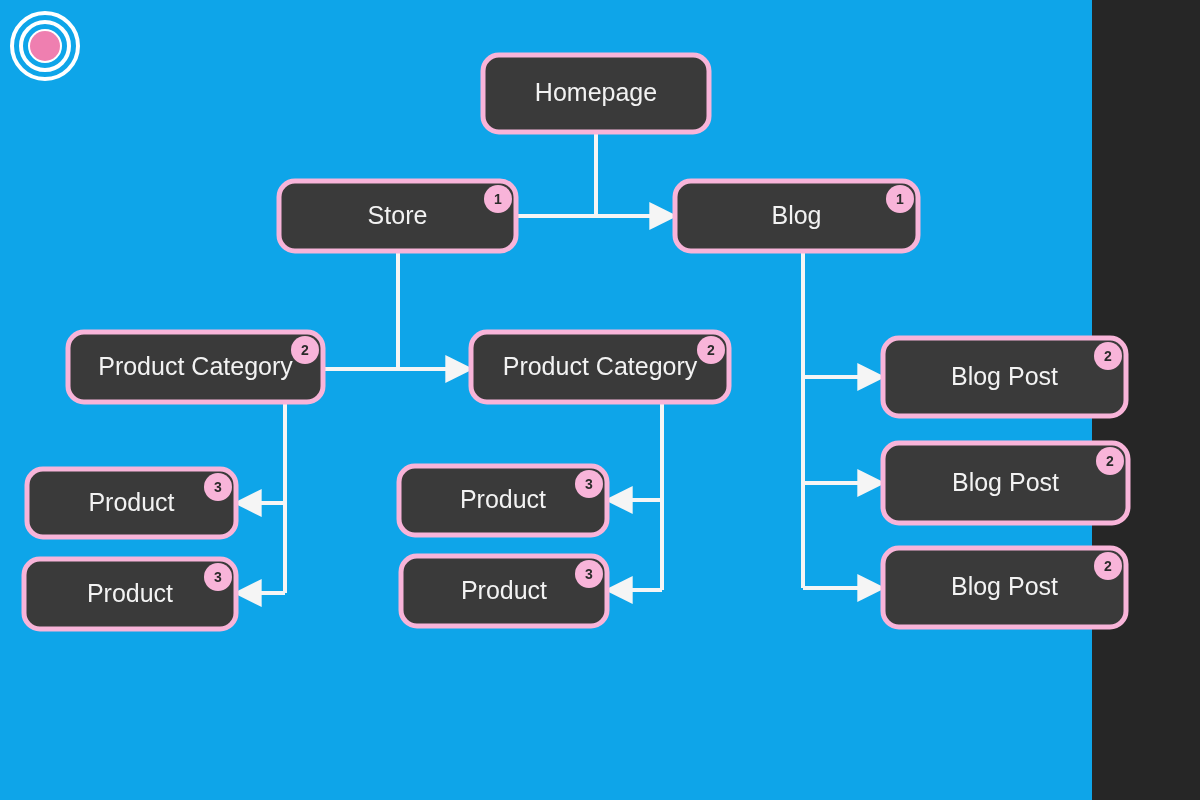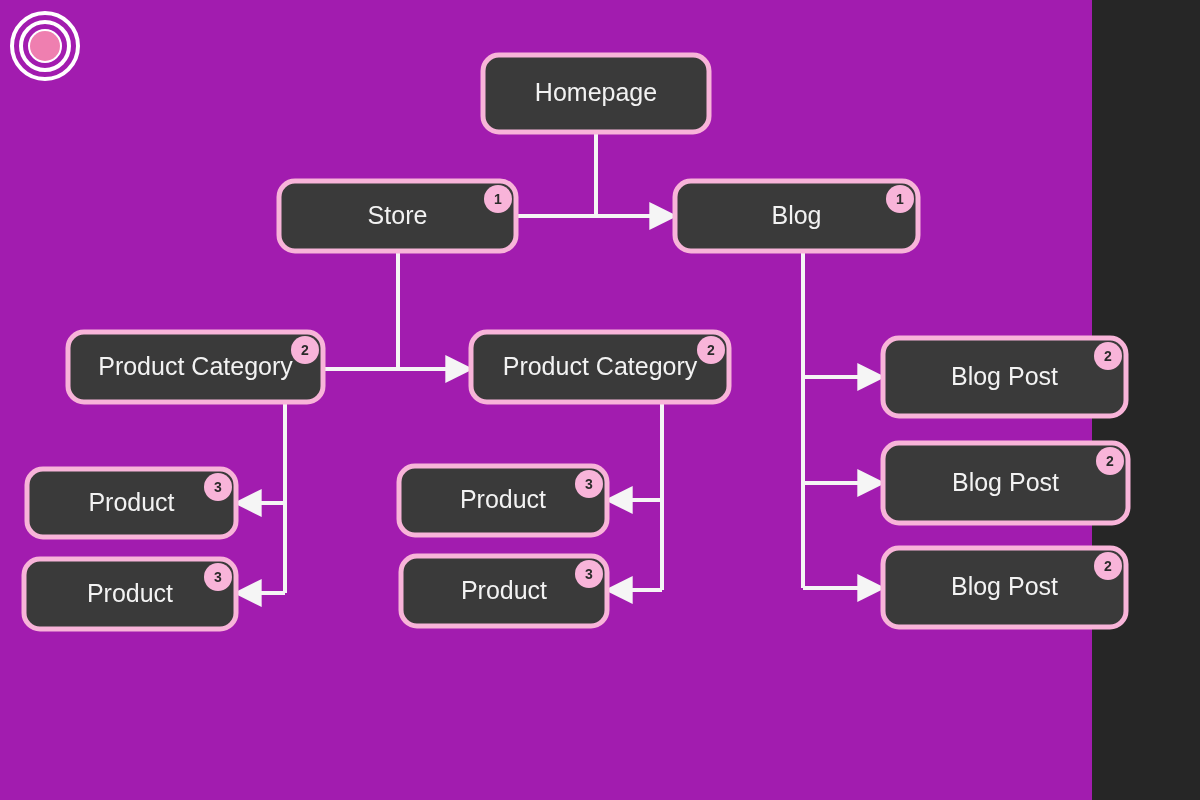--- a/index.html
+++ b/index.html
@@ -10,21 +10,21 @@
   body {
     width: 1200px;
     height: 800px;
     overflow: hidden;
     font-family: "Liberation Sans", sans-serif;
   }
   #stage {
     position: relative;
     width: 1092px;
     height: 800px;
-    background: #a21caf;
+    background: #0ea5e9;
   }
   #diagram {
     position: absolute;
     inset: 0;
     display: block;
   }
   .node-box {
     fill: #3a3a3a;
     stroke: #f8b4d9;
     stroke-width: 5;

